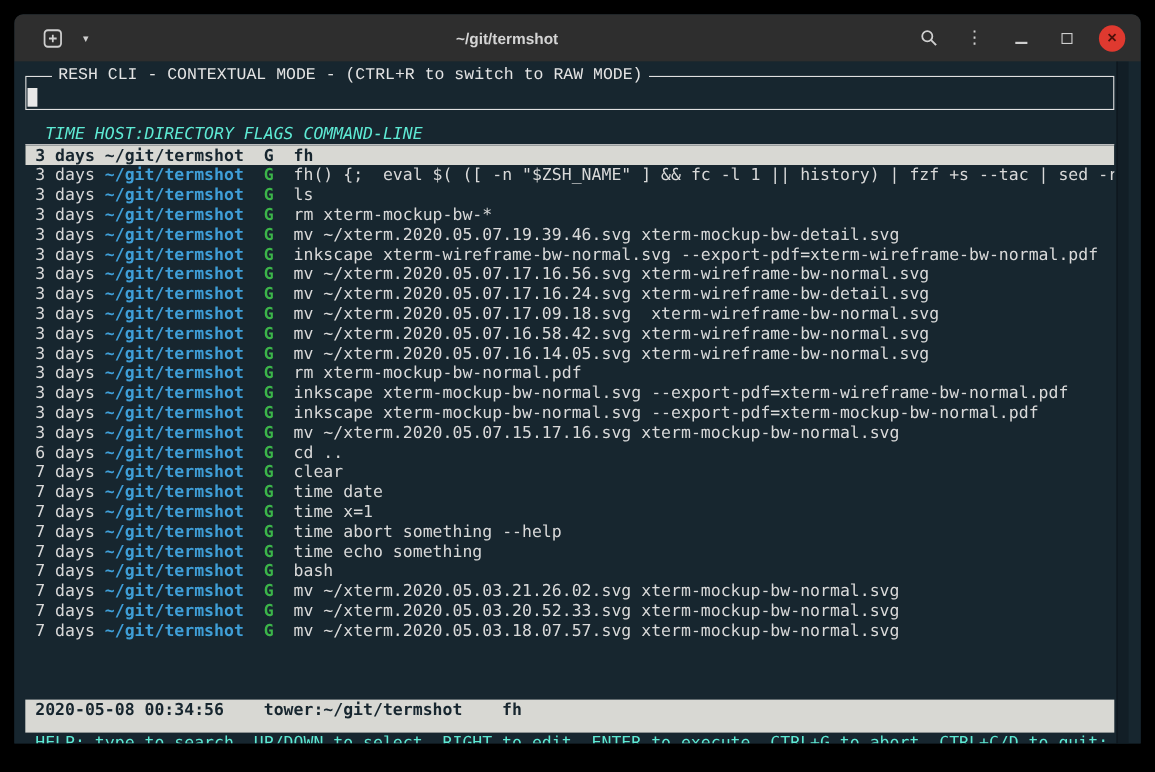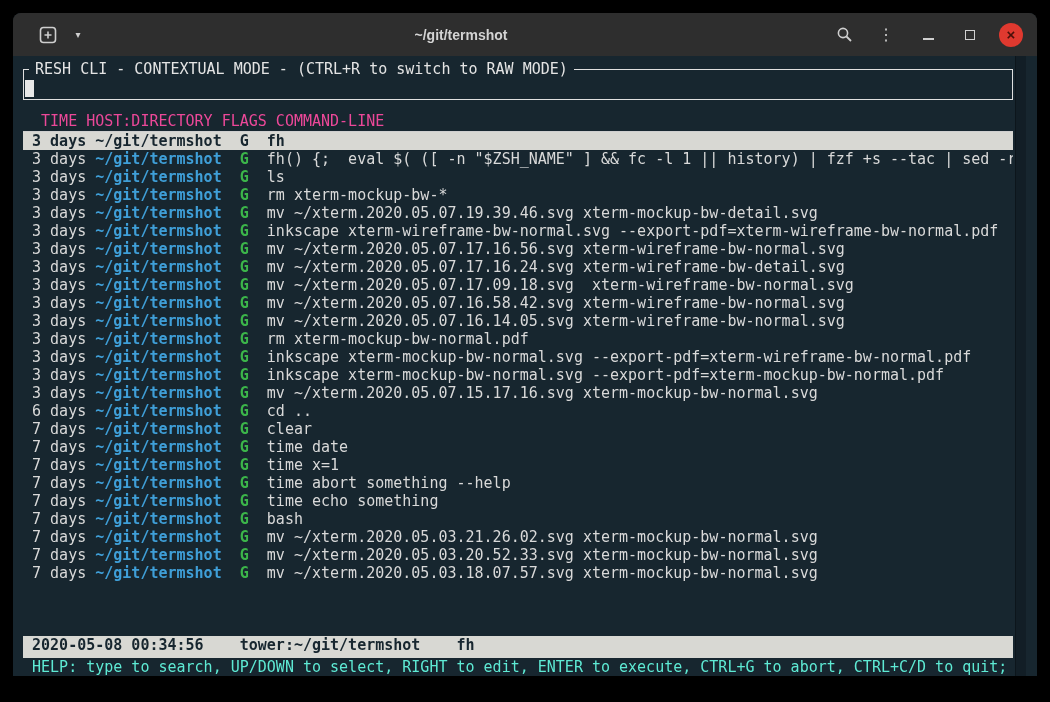--- a/index.html
+++ b/index.html
@@ -25,34 +25,34 @@
   .close-btn { width:24px; height:24px; border-radius:50%; background:var(--accent-close,#df392f); }
   .close-btn span { color:#4a100a; font-weight:bold; font-size:15px; line-height:15px; }
 
   
   .terminal { position:absolute; top:43px; left:0; right:0; bottom:0;
               background:var(--background,#17262f); color:var(--foreground,#d9d9d9);
               font-size:15px; line-height:18px; padding:4px 24px 0 10px; overflow:hidden; }
 
   .prompt-box { border:1px solid #e0e0e0; height:40px; margin-bottom:12px;
                 padding:1px 0 0 1px; display:block; }
-  .prompt-box legend { color:#e4e4e4; font-size:15px; margin-left:4px; padding:0 6px; white-space:pre; }
+  .prompt-box legend { color:#e4e4e4; font-size:15px; margin-left:22px; padding:0 6px; white-space:pre;font-family:Liberation Mono, monospace; }
   .cursor { display:inline-block; width:9px; height:17px; background:#e8e8e8; vertical-align:middle; }
 
   .header-line { white-space:pre; height:20px; line-height:19px;
-                 border-bottom:1px solid #cfcfcf; color:#ec4899; }
+                 border-bottom:1px solid #cfcfcf; color:#5eead4;font-style:italic; }
 
   .rows { height:504px; overflow:hidden; }
   .row { white-space:pre; height:18px; line-height:18px; }
   .c-dir { color:var(--directory,#3f9fd8); font-weight:bold; }
   .c-flag { color:var(--flag,#3cb54a); font-weight:bold; }
   .row.selected { background:var(--selection-bg,#d8d8d3); font-weight:bold; }
   .row.selected span { color:var(--selection-fg,#17262f); }
 
-  .status-bar { white-space:pre; height:22px; line-height:18px; font-weight:bold;
+  .status-bar { white-space:pre; height:30px; line-height:18px; font-weight:bold;
                 background:var(--selection-bg,#d8d8d3); color:var(--selection-fg,#17262f); }
   .help-line { white-space:pre; height:30px; line-height:18px; color:#5eead4; }
   .bottom-rule { height:2px; background:#c9c9c9; }
 
   .scroll-strip { position:absolute; top:43px; right:11px; bottom:0; width:11px;
                   background:#121e26; border-left:1px solid #0c151b; }
 </style>
 </head>
 <body>
 

